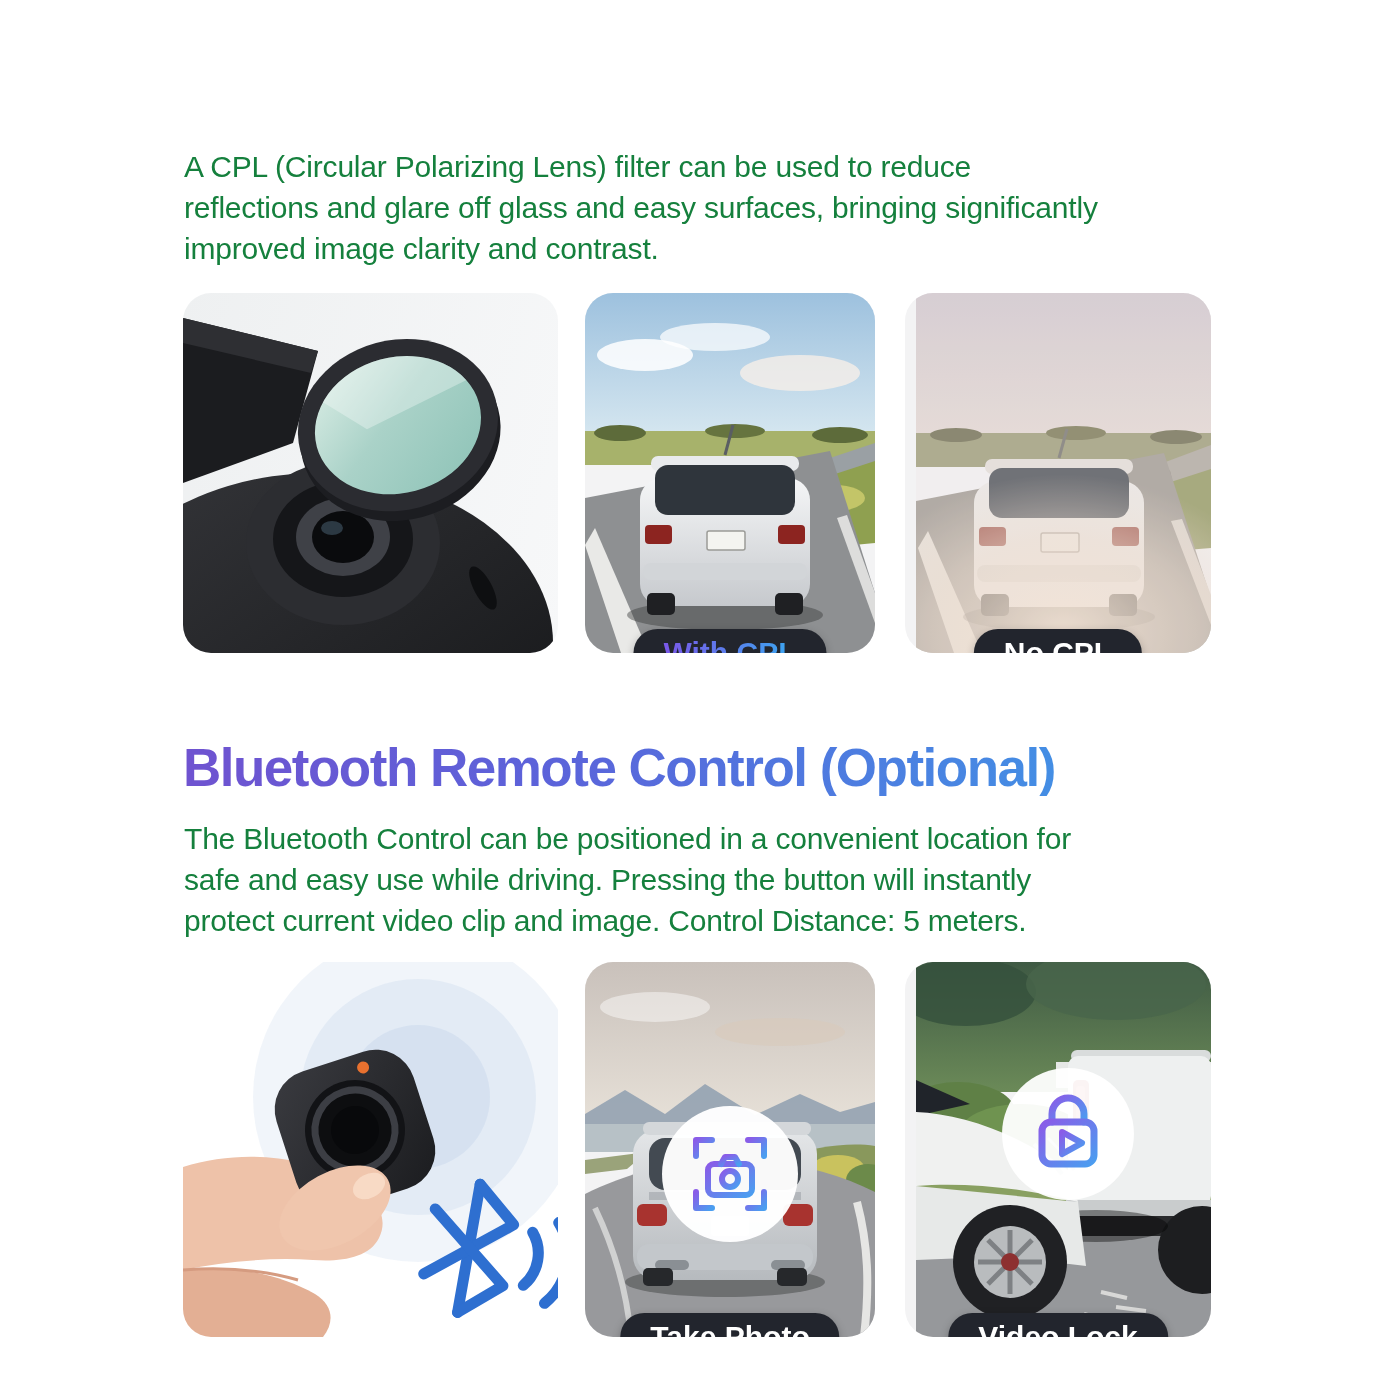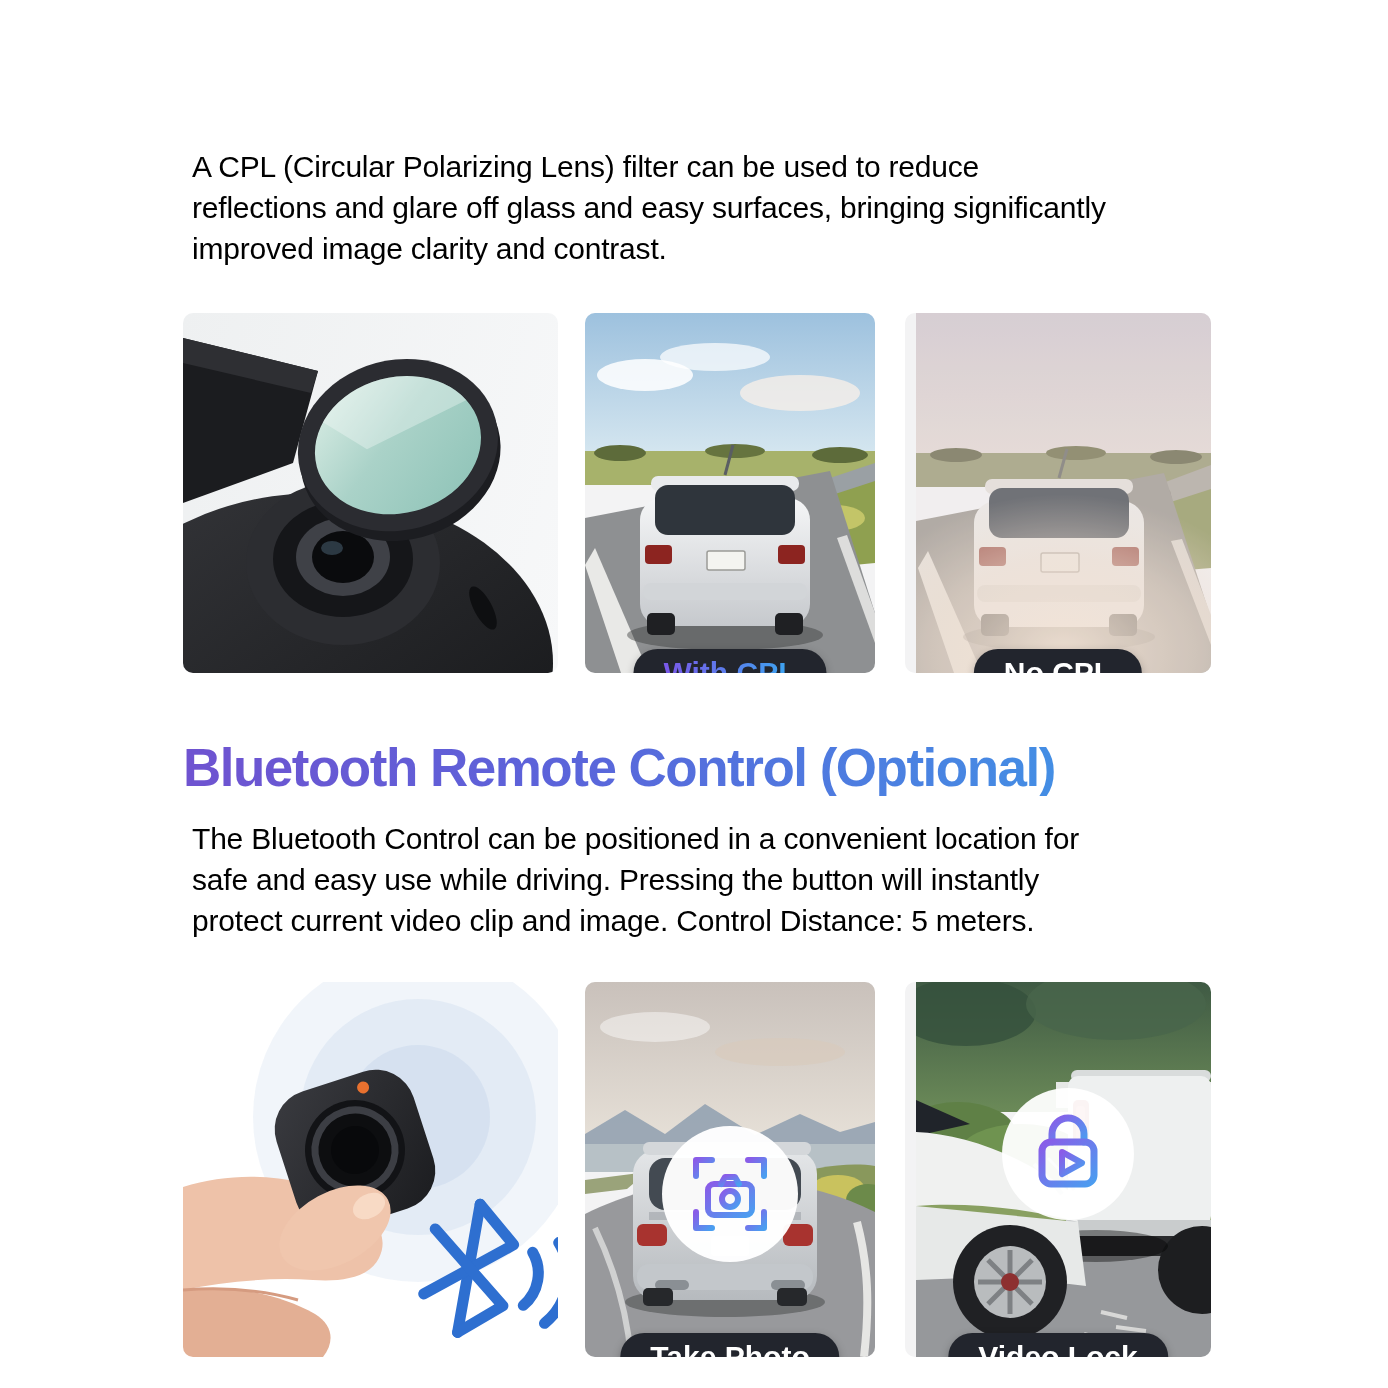--- a/index.html
+++ b/index.html
@@ -9,25 +9,25 @@
   }
   .title{
     position:absolute;left:183px;width:1060px;
     font-size:53px;font-weight:bold;letter-spacing:-1.5px;line-height:1.05;
     background:linear-gradient(90deg,#6f53d0 0%,#5b63da 35%,#3b9ee8 100%);
     -webkit-background-clip:text;background-clip:text;color:transparent;
     white-space:nowrap;
   }
   .para{
     position:absolute;left:184px;width:1070px;
-    font-size:30px;line-height:41px;color:#000000;letter-spacing:-0.2px;margin-left:8px;
+    font-size:30px;line-height:41px;color:#15803d;letter-spacing:-0.2px;
   }
   .para .ln{display:block;}
   .card{
-    position:absolute;border-radius:10px;overflow:hidden;background:#f3f3f4;margin-top:20px;
+    position:absolute;border-radius:28px;overflow:hidden;background:#f3f3f4;
   }
   .card svg{display:block;width:100%;height:100%;}
   .pill{
     position:absolute;left:50%;bottom:-24px;transform:translateX(-50%);
     background:#22252d;border-radius:999px;padding:7px 30px;
     font-size:30px;font-weight:bold;color:#ffffff;white-space:nowrap;
     box-shadow:0 3px 8px rgba(0,0,0,0.25);z-index:5;
   }
   .pill.gradient-text span{
     background:linear-gradient(90deg,#7a57e8 0%,#39a8f0 100%);

